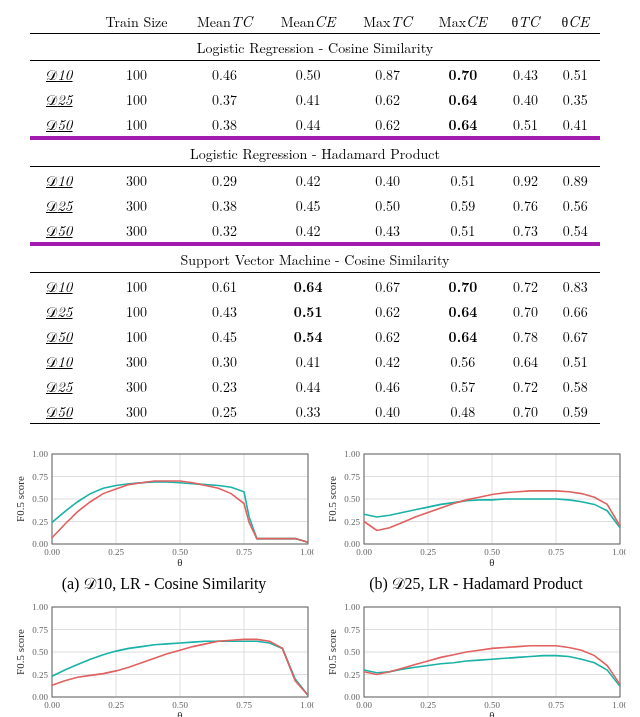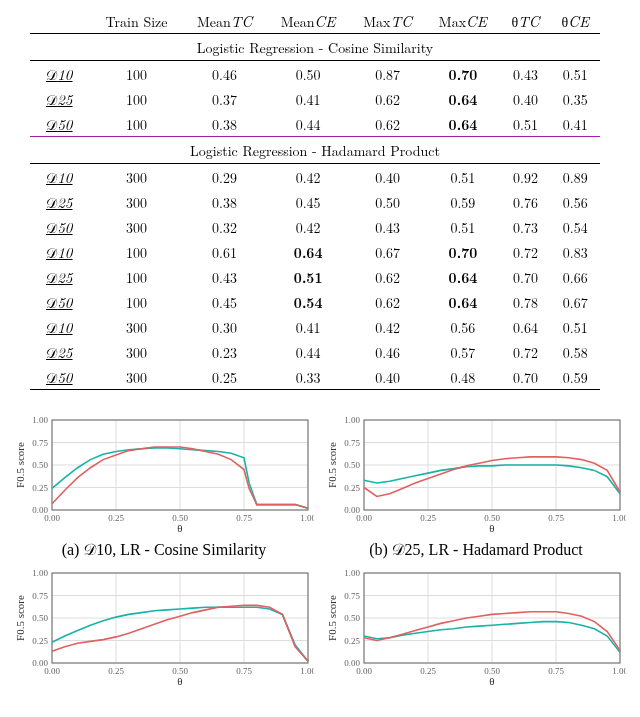--- a/index.html
+++ b/index.html
@@ -18,21 +18,21 @@
     font-size: 14px;
   }
   th, td {
     text-align: center;
     padding: 2px 6px;
     font-weight: normal;
   }
   th { border-bottom: 1px solid #000; }
   td.rowlabel { text-align: left; padding-left: 16px; text-decoration: underline; }
   tr.section-head td {
-    border-top: 1px solid #a21caf;
+    border-top: 4px solid #a21caf;
     border-bottom: 1px solid #000;
     padding-top: 3px; padding-bottom: 3px;
   }
   tr.section-head-first td { border-top: none; }
   tr.last td { border-bottom: 1px solid #000; }
   .sub { font-style: italic; font-size: 15px; }
   .bold { font-weight: bold; }
   .charts {
     display: grid;
     grid-template-columns: 1fr 1fr;
@@ -131,20 +131,23 @@
           </tr>
           <tr>
             <td class="rowlabel">𝒟<span class="sub">50</span></td>
             <td>300</td>
             <td>0.32</td>
             <td>0.42</td>
             <td>0.43</td>
             <td>0.51</td>
             <td>0.73</td>
             <td>0.54</td>
+          </tr>
+          <tr class="section-head">
+            <td colspan="8">Support Vector Machine - Cosine Similarity</td>
           </tr>
           <tr>
             <td class="rowlabel">𝒟<span class="sub">10</span></td>
             <td>100</td>
             <td>0.61</td>
             <td class="bold">0.64</td>
             <td>0.67</td>
             <td class="bold">0.70</td>
             <td>0.72</td>
             <td>0.83</td>

